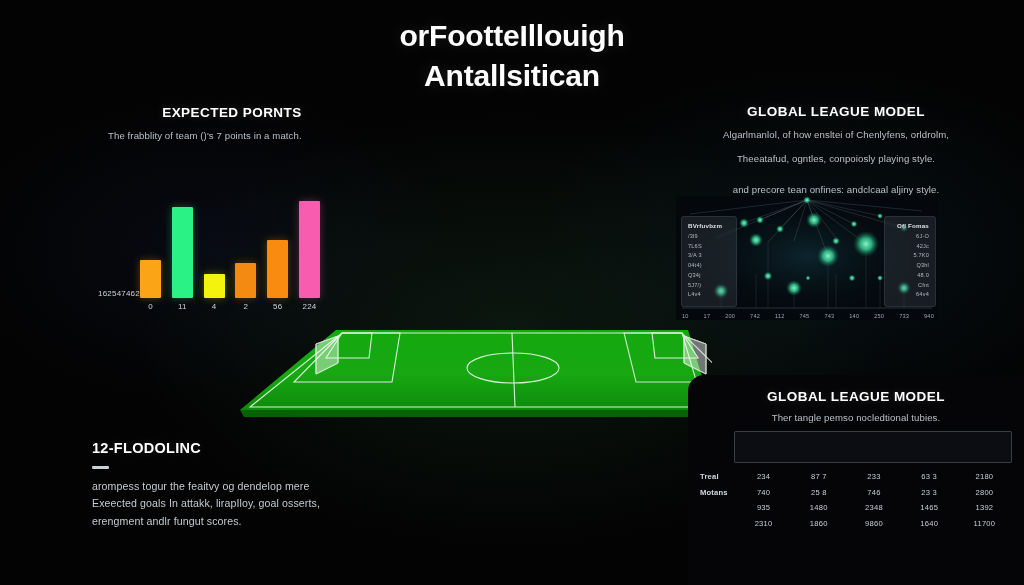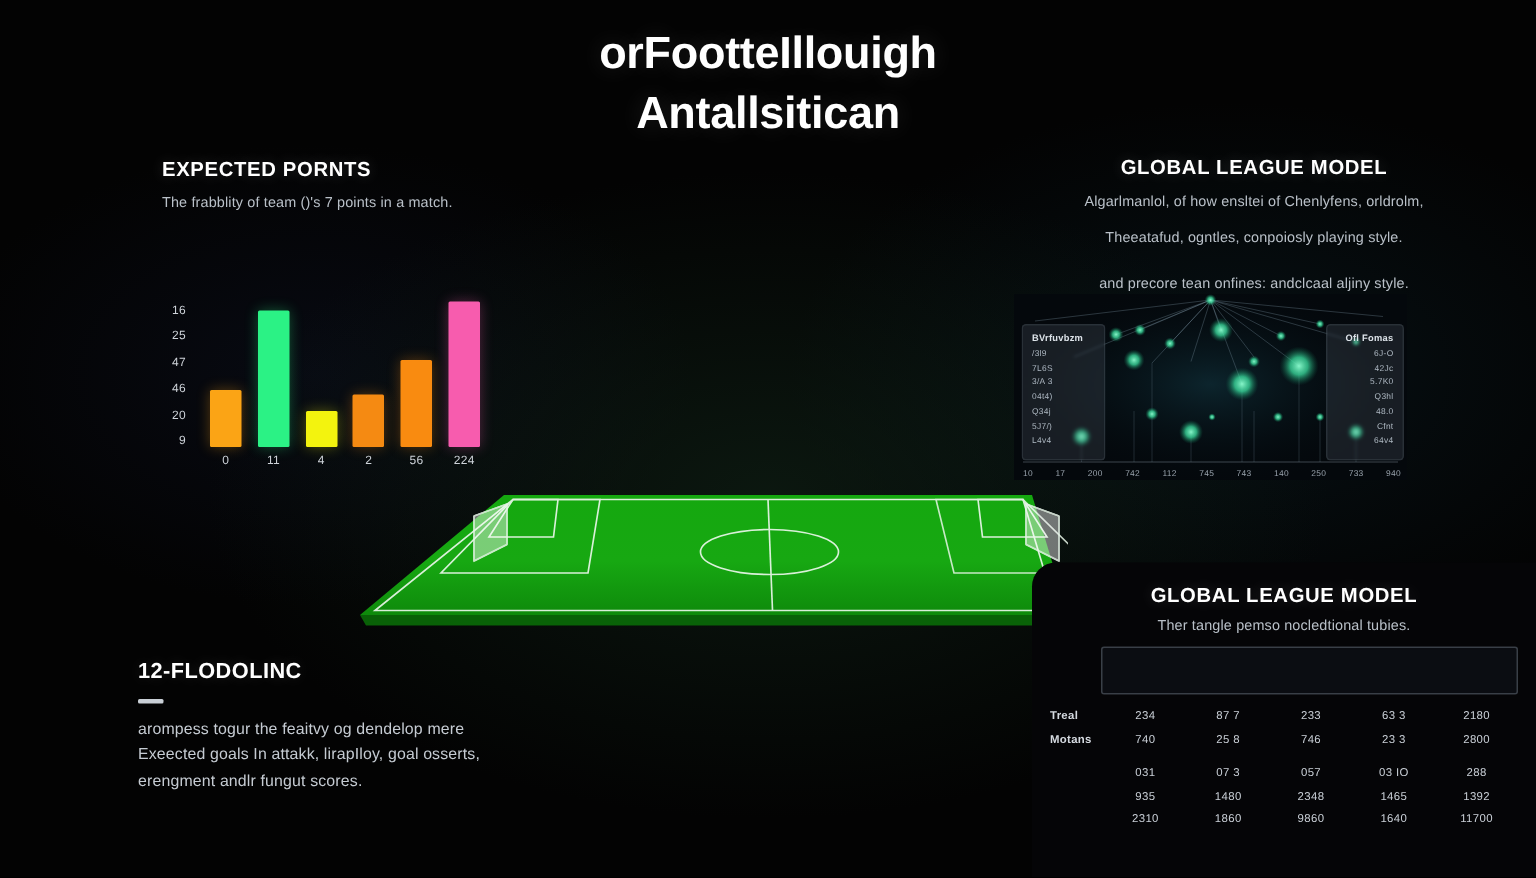--- a/index.html
+++ b/index.html
@@ -28,21 +28,21 @@
   .title-line {
     color: #ffffff;
     font-size: 30px;
     font-weight: bold;
     letter-spacing: -0.2px;
     line-height: 1.32;
     text-shadow: 0 0 18px rgba(255,255,255,0.14);
   }
 
   
-  .col-head { position: absolute; }
+  .col-head { position: absolute; text-align: right; }
   .col-title {
     color: #ffffff;
     font-size: 13.5px;
     font-weight: bold;
     letter-spacing: 0.45px;
     white-space: nowrap;
     text-shadow: 0 0 10px rgba(255,255,255,0.18);
   }
   .col-sub {
     color: #b9c0c8;
@@ -58,21 +58,21 @@
   #col-3 { left: 692px; top: 104px; width: 288px; text-align: center; }
 
   
   #bar-chart {
     position: absolute; left: 98px; top: 198px;
     width: 225px; height: 118px;
   }
   .bc-ylabels {
     position: absolute; left: 0; top: 4px;
     width: 26px; height: 96px;
-    display: flex; flex-direction: column;
+    display: flex; flex-direction: row;
     justify-content: space-between; align-items: flex-end;
   }
   .bc-ylabels span {
     color: #ced3d9; font-size: 8px; letter-spacing: 0.2px;
   }
   .bc-plot {
     position: absolute; left: 42px; top: 0;
     width: 180px; height: 100px;
     display: flex; align-items: flex-end;
     justify-content: space-between;
@@ -409,27 +409,20 @@
             <div class="br-cell">63 3</div>
             <div class="br-cell">2180</div>
           </div>
           <div class="br-row">
             <div class="br-cell">740</div>
             <div class="br-cell">25 8</div>
             <div class="br-cell">746</div>
             <div class="br-cell">23 3</div>
             <div class="br-cell">2800</div>
           </div>
-          <div class="br-row gap">
-            <div class="br-cell">031</div>
-            <div class="br-cell">07 3</div>
-            <div class="br-cell">057</div>
-            <div class="br-cell">03 IO</div>
-            <div class="br-cell">288</div>
-          </div>
           <div class="br-row">
             <div class="br-cell">935</div>
             <div class="br-cell">1480</div>
             <div class="br-cell">2348</div>
             <div class="br-cell">1465</div>
             <div class="br-cell">1392</div>
           </div>
           <div class="br-row">
             <div class="br-cell">2310</div>
             <div class="br-cell">1860</div>

